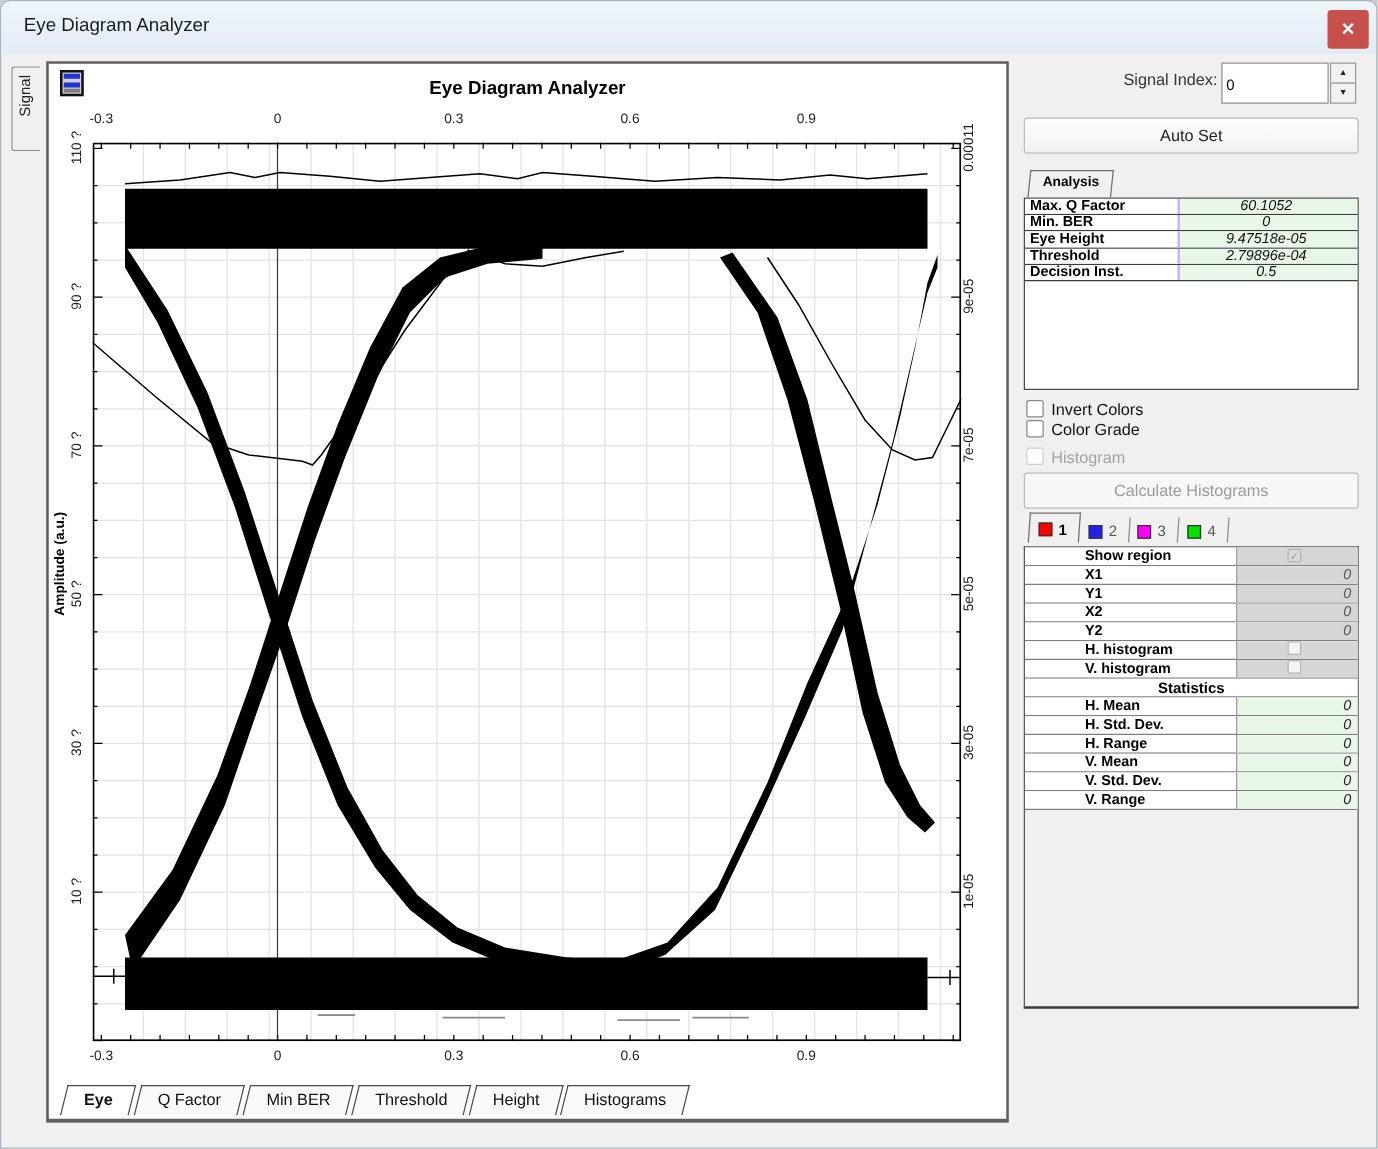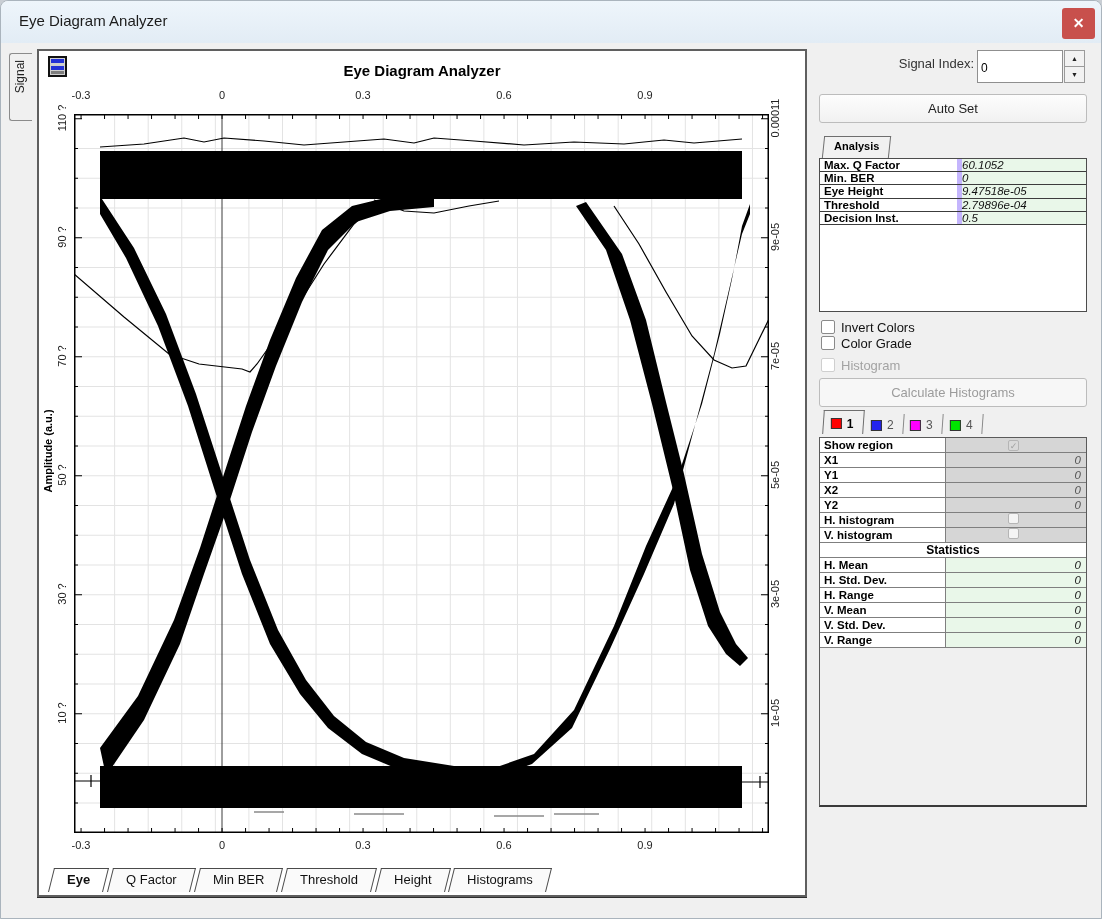--- a/index.html
+++ b/index.html
@@ -59,44 +59,44 @@
   .btn.auto-set{ top:93px; }
   .btn.calc{ top:377px; color:#9c9c9c; background:#f7f7f7; }
   .mini-tab{ position:absolute; left:822px; top:135px; height:22px; padding:3px 10px;
              border:1px solid #6e6e6e; border-bottom:none; background:#f1f1f1;
              font-size:11px; font-weight:bold; transform:skewX(-6deg); }
   .mini-tab > span{ display:inline-block; transform:skewX(6deg); }
   
   .a-table{ position:absolute; left:818px; top:157px; width:268px; height:154px;
             border:1px solid #4c4c4c; background:#fff; }
   .a-row{ display:flex; height:13.2px; border-bottom:1px solid #3c3c3c; overflow:hidden;}
-  .a-row .lab{ width:142px; font-size:11.5px; font-weight:bold; color:#000; padding-left:4px;
-               line-height:13px; border-right:5px solid #c4b5fd; background:#fff; }
-  .a-row .val{ flex:1; background:#e9f7e9; font-size:11.5px; font-style:italic; text-align:left;
+  .a-row .lab{ width:124px; font-size:11.5px; font-weight:bold; color:#000; padding-left:4px;
+               line-height:13px; border-right:2px solid #c4b5fd; background:#fff; }
+  .a-row .val{ flex:1; background:#e9f7e9; font-size:11.5px; font-style:italic; text-align:center;
                padding-right:4px; line-height:13px; color:#111; }
   
   .chk-row{ position:absolute; left:820px; height:17px; font-size:13px; color:#111; }
   .chk-box{ display:inline-block; width:14px; height:14px; border:1px solid #8a8a8a; background:#fff;
             border-radius:2px; vertical-align:-2px; margin-right:6px; }
   .chk-row.disabled{ color:#a3a3a3; }
   .chk-row.disabled .chk-box{ border-color:#cfcfcf; }
   
   .rtabs{ position:absolute; left:822px; top:409px; height:24px; display:flex; align-items:flex-end; }
   .rtab{ height:20px; padding:2px 9px 0 7px; font-size:12px; color:#555; border-right:1px solid #8a8a8a;
          display:flex; align-items:center; gap:5px; background:transparent; transform:skewX(-4deg);}
   .rtab > *{ transform:skewX(4deg); }
   .rtab.active{ height:24px; border:1px solid #6e6e6e; border-bottom:none; background:#f0f0f0;
                 font-weight:bold; color:#000; }
   .sq{ width:11px; height:11px; display:inline-block; border:1px solid #333; }
   
   .r-table{ position:absolute; left:818px; top:436px; width:268px; height:370px;
             border:1px solid #5a5a5a; border-bottom:2px solid #3a3a3a; background:#f0f0f0; }
   .r-row{ display:flex; height:15px; border-bottom:1px solid #7f7f7f; background:#fff; overflow:hidden;}
   .r-row .lab{ width:126px; font-size:11.5px; font-weight:bold; color:#000; padding-left:4px;
-               line-height:14px; border-right:1px solid #7f7f7f; }
+               line-height:14px; border-right:1px solid #7f7f7f;margin-left:44px; }
   .r-row .val{ flex:1; font-size:11.5px; font-style:italic; text-align:right; padding-right:5px;
                line-height:14px; color:#555; }
   .r-row .val.gray{ background:#d6d6d6; }
   .r-row .val.green{ background:#e9f7e9; color:#222; }
   .r-row .val.center{ text-align:center; }
   .small-chk{ display:inline-block; width:11px; height:11px; border:1px solid #b5b5b5; background:#f4f4f4;
               border-radius:2px; font-size:9px; line-height:10px; color:#9f9f9f; font-style:normal;}
   .r-header{ height:15px; border-bottom:1px solid #7f7f7f; background:#fff; text-align:center;
              font-size:12px; font-weight:bold; line-height:14px; }
 </style>

